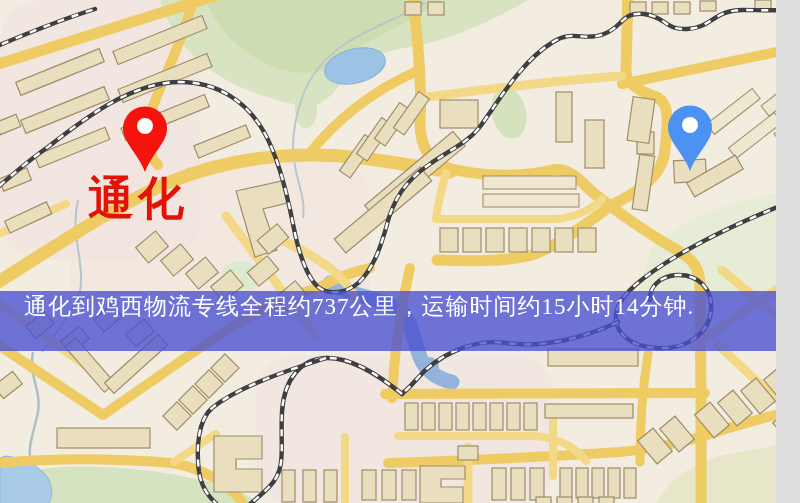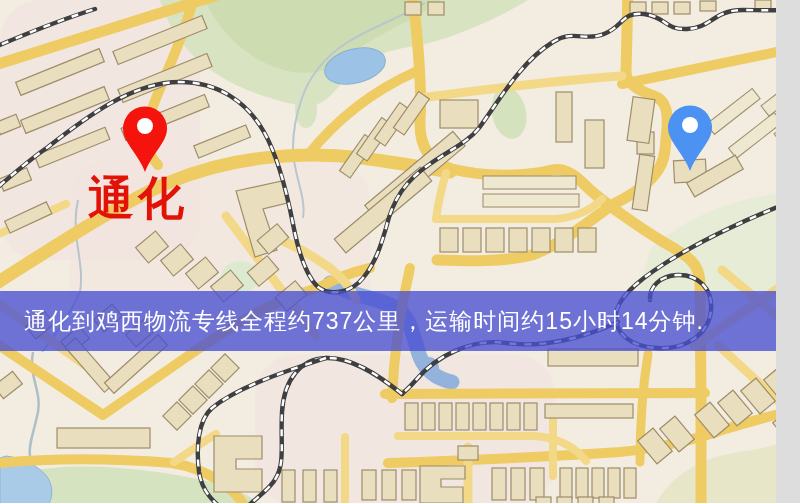--- a/index.html
+++ b/index.html
@@ -15,21 +15,21 @@
   .bld2{fill:#efe8d0;stroke:#a3916f;stroke-width:1.1;}
   .city-label{position:absolute;font-family:"Liberation Serif","DejaVu Serif",serif;
               font-weight:600;letter-spacing:4px;line-height:1;white-space:nowrap;
               text-shadow:0 0 1px rgba(255,255,255,.25);}
   .city-label.origin{left:88px;top:176px;font-size:46px;}
   .city-label.dest{left:638px;top:178px;font-size:45px;}
   .pin{position:absolute;width:54px;height:74px;}
   .pin.origin{left:118px;top:102px;}
   .pin.dest{left:663px;top:101px;}
   .banner{position:absolute;left:0;top:291px;width:800px;height:60px;
-          display:flex;align-items:center;}
+          display:flex;font-family:Liberation Serif, serif;}
   .banner span{padding-left:24px;font-size:23px;letter-spacing:1px;white-space:nowrap;}
 </style>
 </head>
 <body>
 
 <div class="stage">
 
   <svg class="mapart" width="800" height="503" viewBox="0 0 800 503">
     <defs>
       <path id="r1" d="M-12,50 C30,32 60,20 95,9"></path>

